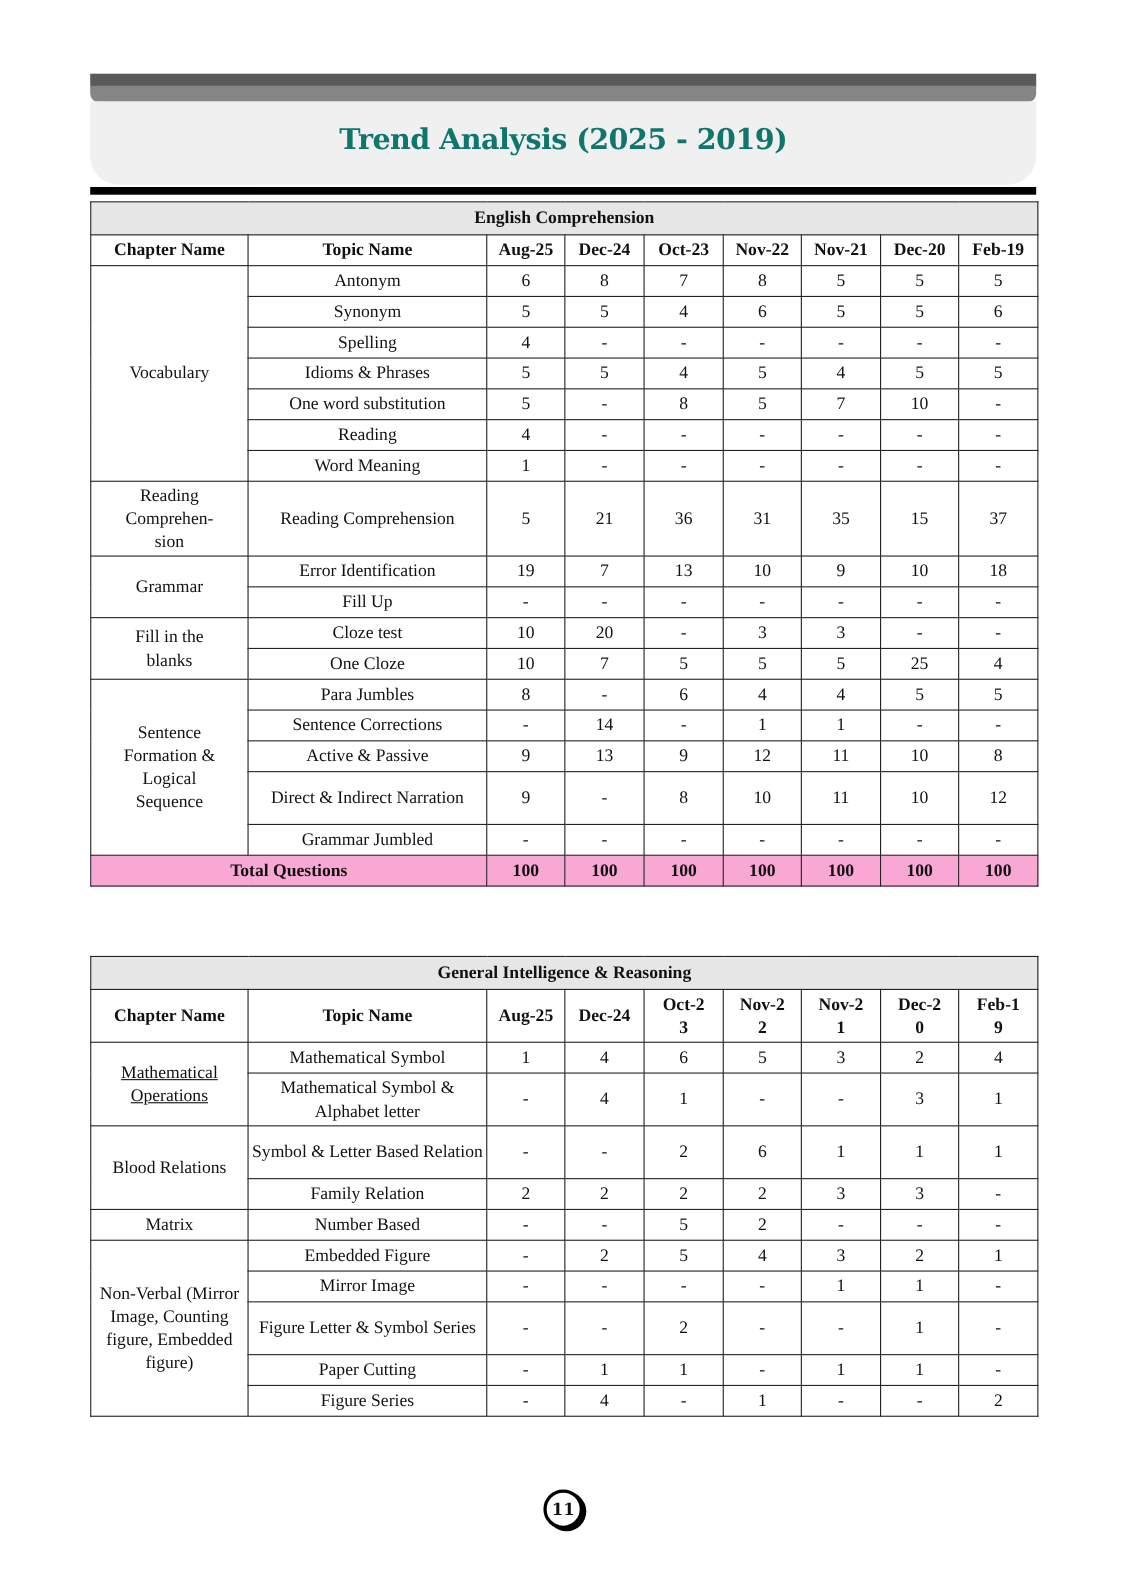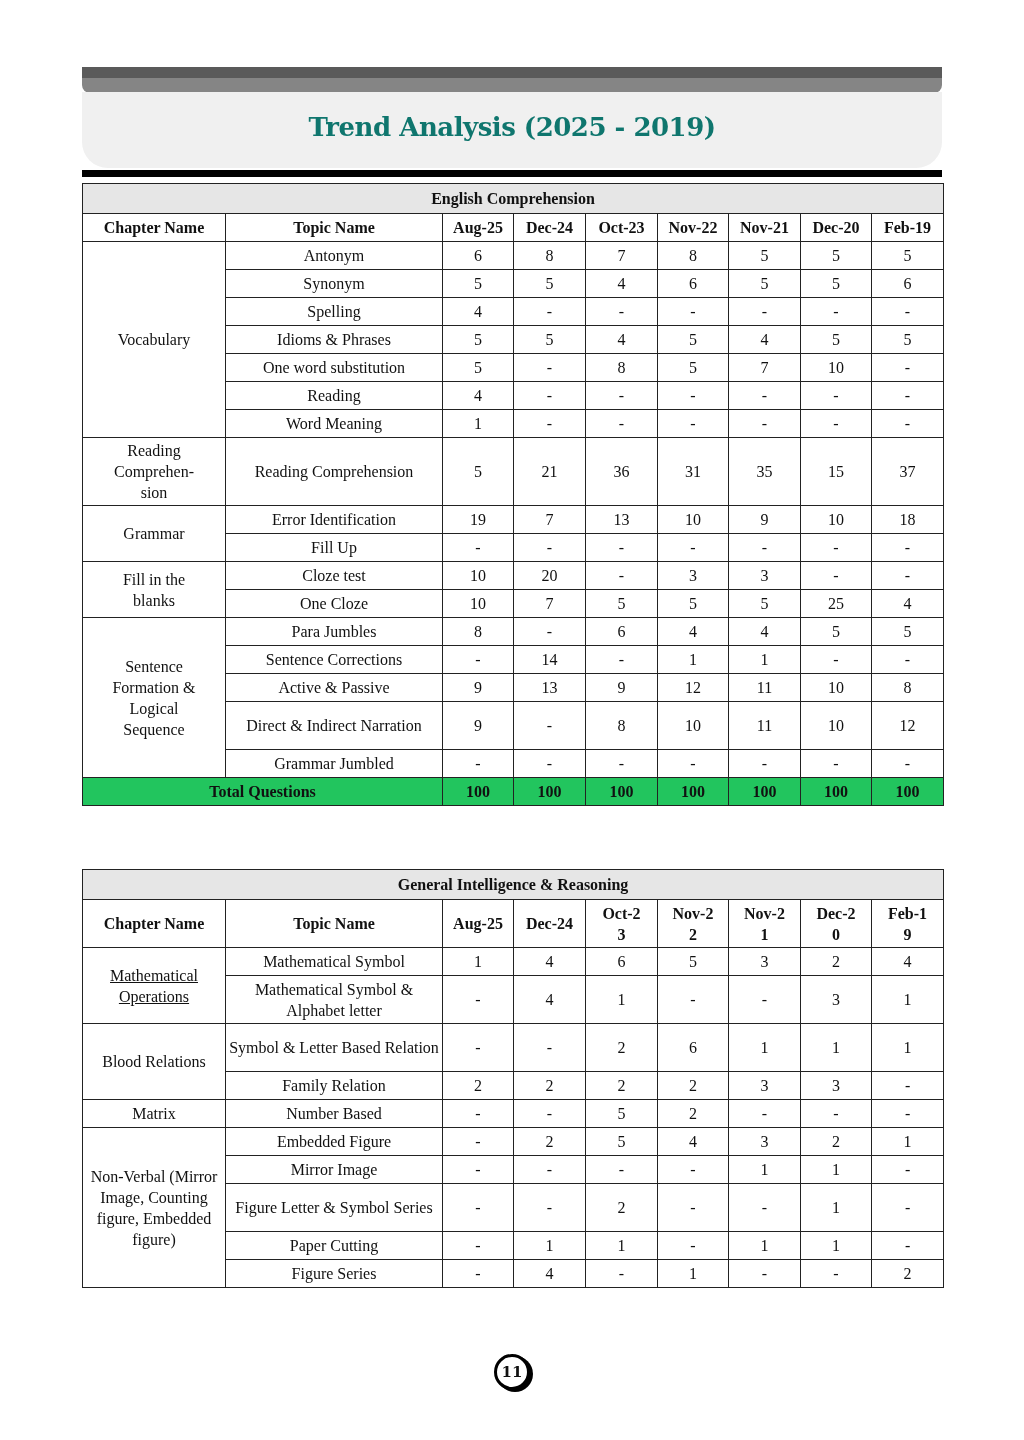--- a/index.html
+++ b/index.html
@@ -7,21 +7,21 @@
   .banner-dark { position: absolute; left: 82px; top: 67px; width: 860px; height: 12px; background: #5a5a5a; }
   .banner-mid { position: absolute; left: 82px; top: 78px; width: 860px; height: 15px; background: #858585; border-radius: 0 0 8px 8px; }
   .banner-light { position: absolute; left: 82px; top: 92px; width: 860px; height: 76px; background: #f0f0f0; border-radius: 0 0 26px 26px; }
   .banner-title { position: absolute; left: 82px; top: 112px; width: 860px; text-align: center; font-family: "DejaVu Serif", serif; font-weight: bold; font-size: 26px; letter-spacing: -0.5px; color: #0f766e; }
   .banner-rule { position: absolute; left: 82px; top: 170px; width: 860px; height: 7px; background: #000; }
 
   table.trend { position: absolute; left: 82px; width: 861px; border-collapse: collapse; table-layout: fixed; font-family: "Liberation Serif", serif; font-size: 16px; }
   table.trend td, table.trend th { border: 1.5px solid #222; text-align: center; vertical-align: middle; padding: 0 2px; line-height: 21px; font-weight: normal; }
   table.trend .section { background: #e6e6e6; font-weight: bold; height: 29px; }
   table.trend th { font-weight: bold; }
-  table.trend .total { background: #22c55e; font-weight: bold; }
+  table.trend .total { background: #f9a8d4; font-weight: bold; }
   #eng { top: 183px; border-radius: 17px; }
   #gir { top: 869px; padding-left: 16px; }
   .r1 { height: 28px; }
   .r2 { height: 48px; }
   .r3 { height: 68px; }
 
   .page-num { position: absolute; left: 494px; top: 1354px; width: 30px; height: 30px; border-radius: 50%; border: 3px solid #000; box-shadow: 3px 2px 0 #000; background: #fff; text-align: center; line-height: 30px; font-family: "DejaVu Serif", serif; font-weight: bold; font-size: 15px; }
 </style>
 </head>
 <body>

